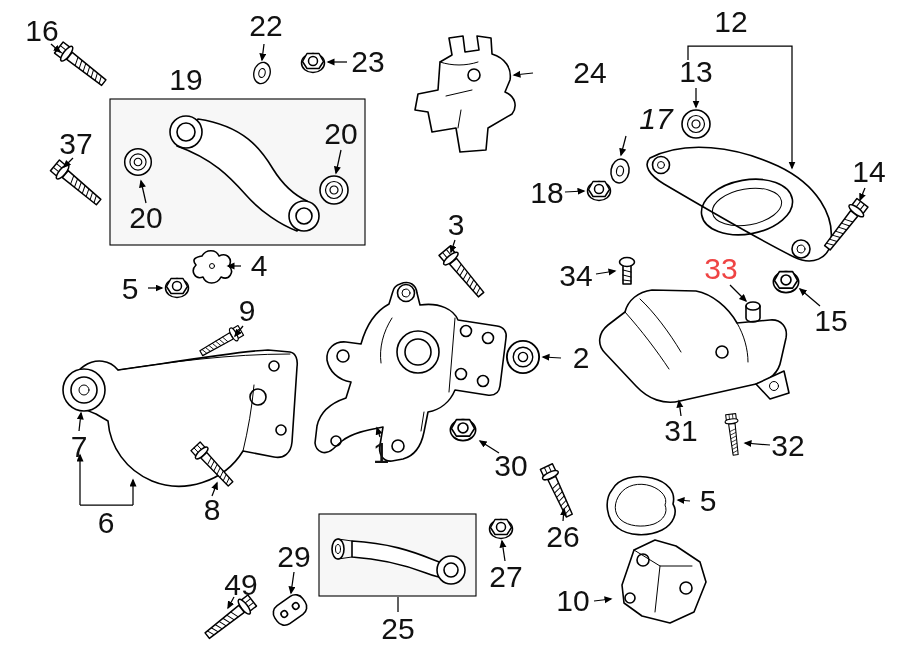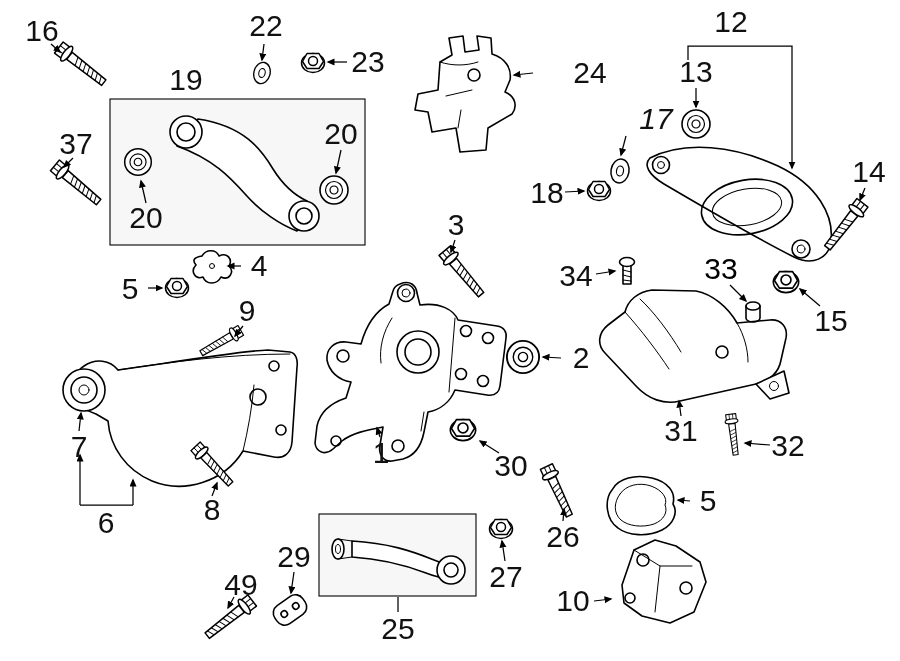--- a/index.html
+++ b/index.html
@@ -235,21 +235,21 @@
       <div class="callout" style="left: 146px; top: 218px; color: rgb(17, 17, 17);">20</div>
       <div class="callout" style="left: 341px; top: 134px; color: rgb(17, 17, 17);">20</div>
       <div class="callout" style="left: 130px; top: 289px; color: rgb(17, 17, 17);">5</div>
       <div class="callout" style="left: 259px; top: 266px; color: rgb(17, 17, 17);">4</div>
       <div class="callout" style="left: 456px; top: 225px; color: rgb(17, 17, 17);">3</div>
       <div class="callout" style="left: 247px; top: 311px; color: rgb(17, 17, 17);">9</div>
       <div class="callout" style="left: 581px; top: 358px; color: rgb(17, 17, 17);">2</div>
       <div class="callout" style="left: 381px; top: 453px; color: rgb(17, 17, 17);">1</div>
       <div class="callout" style="left: 511px; top: 466px; color: rgb(17, 17, 17);">30</div>
       <div class="callout" style="left: 576px; top: 276px; color: rgb(17, 17, 17);">34</div>
-      <div class="callout" style="left: 721px; top: 269px; color: #000000;">33</div>
+      <div class="callout" style="left: 721px; top: 269px; color: #ef4444;">33</div>
       <div class="callout" style="left: 681px; top: 431px; color: rgb(17, 17, 17);">31</div>
       <div class="callout" style="left: 788px; top: 446px; color: rgb(17, 17, 17);">32</div>
       <div class="callout" style="left: 79px; top: 447px; color: rgb(17, 17, 17);">7</div>
       <div class="callout" style="left: 106px; top: 523px; color: rgb(17, 17, 17);">6</div>
       <div class="callout" style="left: 212px; top: 510px; color: rgb(17, 17, 17);">8</div>
       <div class="callout" style="left: 563px; top: 537px; color: rgb(17, 17, 17);">26</div>
       <div class="callout" style="left: 506px; top: 577px; color: rgb(17, 17, 17);">27</div>
       <div class="callout" style="left: 708px; top: 501px; color: rgb(17, 17, 17);">5</div>
       <div class="callout" style="left: 573px; top: 601px; color: rgb(17, 17, 17);">10</div>
       <div class="callout" style="left: 294px; top: 557px; color: rgb(17, 17, 17);">29</div>

